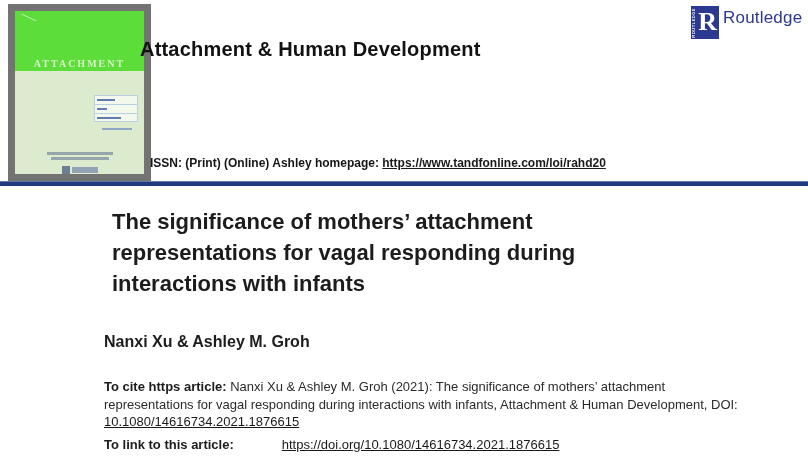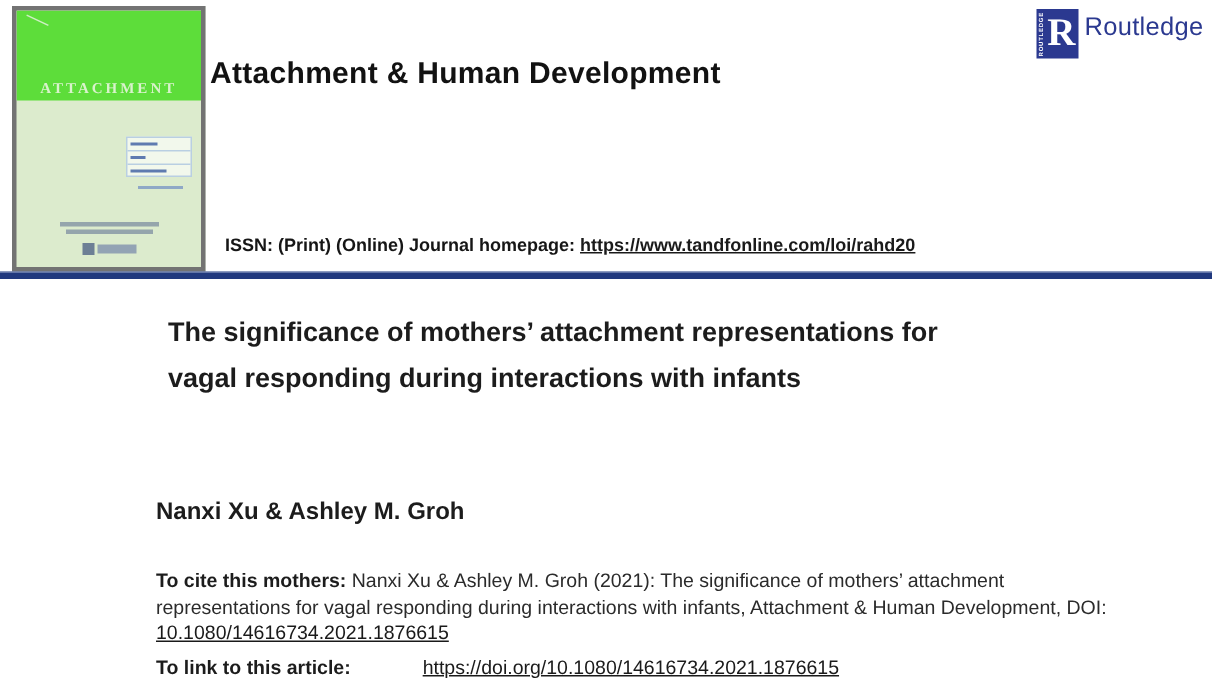--- a/index.html
+++ b/index.html
@@ -16,22 +16,22 @@
     position:relative;
     background:#ffffff;
     font-family:"Liberation Sans", sans-serif;
     color:var(--ink);
     overflow:hidden;
   }
   a{color:var(--ink);}
 
   
   .cover{
-    position:absolute;left:8px;top:4px;width:129px;height:177px;
-    border:3px solid #737373;background:var(--cover-pale);
+    position:absolute;left:8px;top:4px;width:143px;height:177px;
+    border:7px solid #737373;background:var(--cover-pale);
     overflow:hidden;
   }
   .cover-green{
     position:absolute;left:0;top:0;right:0;height:60px;
     background:var(--cover-green);
   }
   .cover-green .spine-mark{
     position:absolute;left:6px;top:6px;width:16px;height:1px;
     background:#cfeec4;transform:rotate(25deg);
   }
@@ -127,21 +127,21 @@
     background:var(--navy);
   }
   .navy-rule::after{
     content:"";position:absolute;left:0;top:0;width:100%;height:1px;
     background:#8fa0c6;opacity:.6;
   }
 
   
   .article-title{
     position:absolute;left:112px;top:206px;width:545px;
-    font-size:18px;font-weight:bold;line-height:31px;color:#1c1c1c;
+    font-size:22px;font-weight:bold;line-height:31px;color:#1c1c1c;
   }
   .authors{
     position:absolute;left:104px;top:333px;
     font-size:16px;font-weight:bold;color:#1c1c1c;text-align:right;
   }
   .cite-block{
     position:absolute;left:104px;top:378px;width:652px;
     font-size:13px;line-height:17.5px;color:#2b2b2b;
   }
   .cite-block .lbl{font-weight:bold;color:#1c1c1c;}
@@ -183,26 +183,26 @@
   <div class="logo-square">
     <span class="logo-vertical">ROUTLEDGE</span>
     <span class="logo-letter">R</span>
   </div>
   <div class="publisher-text">
     <div class="publisher-name">Routledge</div>
   </div>
 </div>
 
 <div class="issn-line">
-  <span class="lbl">ISSN: (Print) (Online) Journal homepage:</span>
+  <span class="lbl">ISSN: (Print) (Online) Ashley homepage:</span>
   <span> </span>
   <a href="#">https://www.tandfonline.com/loi/rahd20</a>
 </div>
 
 <div class="navy-rule"></div>
 
 <h1 class="article-title">The significance of mothers’ attachment representations for vagal responding during interactions with infants</h1>
 
 <div class="authors">Nanxi Xu &amp; Ashley M. Groh</div>
 
-<p class="cite-block"><span class="lbl">To cite this mothers:</span><span> Nanxi Xu &amp; Ashley M. Groh (2021): The significance of mothers’ attachment representations for vagal responding during interactions with infants, Attachment &amp; Human Development, DOI: </span><a href="#">10.1080/14616734.2021.1876615</a></p>
+<p class="cite-block"><span class="lbl">To cite https article:</span><span> Nanxi Xu &amp; Ashley M. Groh (2021): The significance of mothers’ attachment representations for vagal responding during interactions with infants, Attachment &amp; Human Development, DOI: </span><a href="#">10.1080/14616734.2021.1876615</a></p>
 
 <p class="link-block"><span class="lbl">To link to this article:</span><a href="#">https://doi.org/10.1080/14616734.2021.1876615</a></p>
 
 </body></html>

